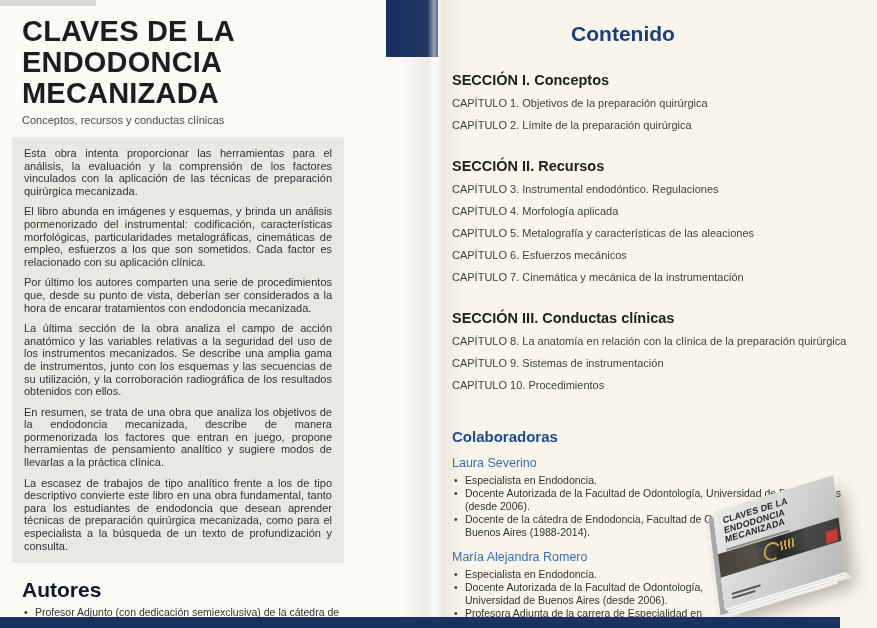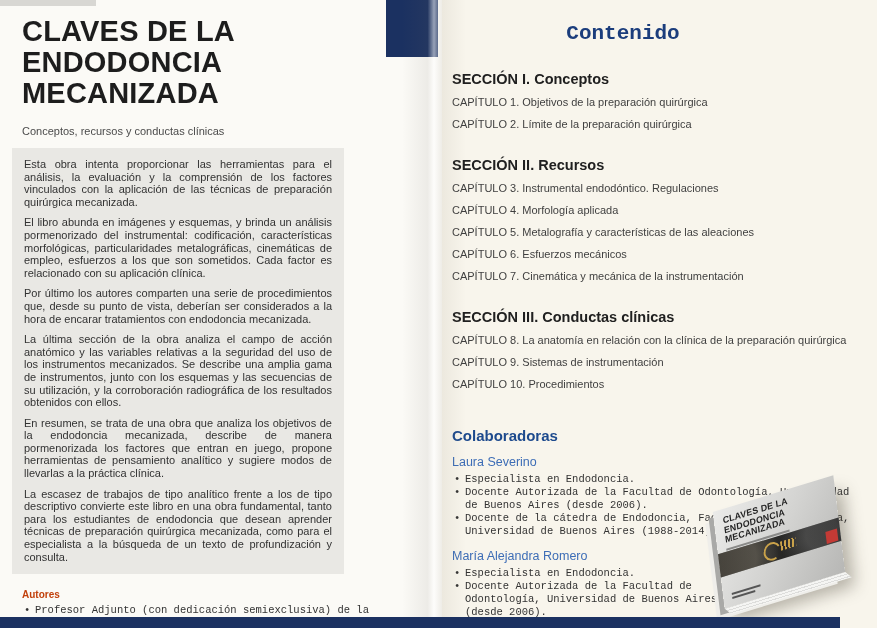--- a/index.html
+++ b/index.html
@@ -17,37 +17,37 @@
     background:linear-gradient(90deg,rgba(0,0,0,0) 0%,rgba(110,105,95,0.10) 40%,rgba(255,255,255,0.55) 50%,rgba(130,120,100,0.10) 62%,rgba(0,0,0,0) 100%);
   }
   .top-navy{position:absolute;left:386px;top:0;width:52px;height:57px;background:#1b3161;z-index:4;}
   .topleft-strip{position:absolute;left:0;top:0;width:96px;height:6px;background:#d8d7d3;}
   .bottom-bar{position:absolute;left:0;top:617px;width:840px;height:11px;background:#1b3161;z-index:6;}
 
   
   .lp{position:absolute;left:22px;top:16px;width:378px;z-index:2;}
   .lp-title{margin:0;font-size:29px;line-height:31px;font-weight:700;color:#1d1d1d;letter-spacing:0.2px;}
   .lp-title span{display:block;}
-  .lp-subtitle{margin-top:16px;font-size:11px;color:#4b4b4b;}
+  .lp-subtitle{margin-top:5px;font-size:11px;color:#4b4b4b;}
   .graybox{
     margin:11px 0 0 -10px;width:332px;box-sizing:border-box;
     background:#e9e8e4;padding:10px 12px 3px 12px;
   }
   .graybox p{margin:0 0 8px 0;font-size:11px;line-height:12.6px;color:#323232;text-align:justify;}
-  .sec-head{margin:15px 0 0 0;font-size:10px;font-weight:700;color:#c2410c;}
+  .sec-head{margin:15px 0 0 0;font-size:21px;font-weight:700;color:#0f172a;}
   .person-name{margin-top:11px;font-size:12.5px;color:#3d6db6;}
-  ul.bullets{margin:4px 0 0 0;padding:0;list-style:none;font-family:Liberation Mono, monospace;}
+  ul.bullets{margin:4px 0 0 0;padding:0;list-style:none;}
   ul.bullets li{
     position:relative;padding-left:13px;font-size:10.5px;line-height:13px;color:#333;
   }
   ul.bullets li::before{content:"•";position:absolute;left:2px;color:#333;}
 
   
   .rp{position:absolute;left:452px;top:22px;width:402px;z-index:2;}
-  .contenido{margin:0 60px 0 0;text-align:center;font-size:21px;font-weight:700;color:#1b3d7c;font-family:Liberation Mono, monospace;}
+  .contenido{margin:0 60px 0 0;text-align:center;font-size:21px;font-weight:700;color:#1b3d7c;}
   .section{margin-top:26px;}
   .section-title{margin:0;font-size:14.5px;font-weight:700;color:#202020;}
   .chapter{margin-top:9px;font-size:11px;line-height:13px;color:#3f3f3f;}
   .colab-head{margin:36px 0 0 0;font-size:15px;font-weight:700;color:#1d4a8d;}
   .colab-narrow{width:306px;}
 
   
   .book-wrap{position:absolute;left:698px;top:486px;width:170px;height:138px;z-index:3;}
   .book{
     position:absolute;left:18px;top:8px;width:126px;height:96px;

